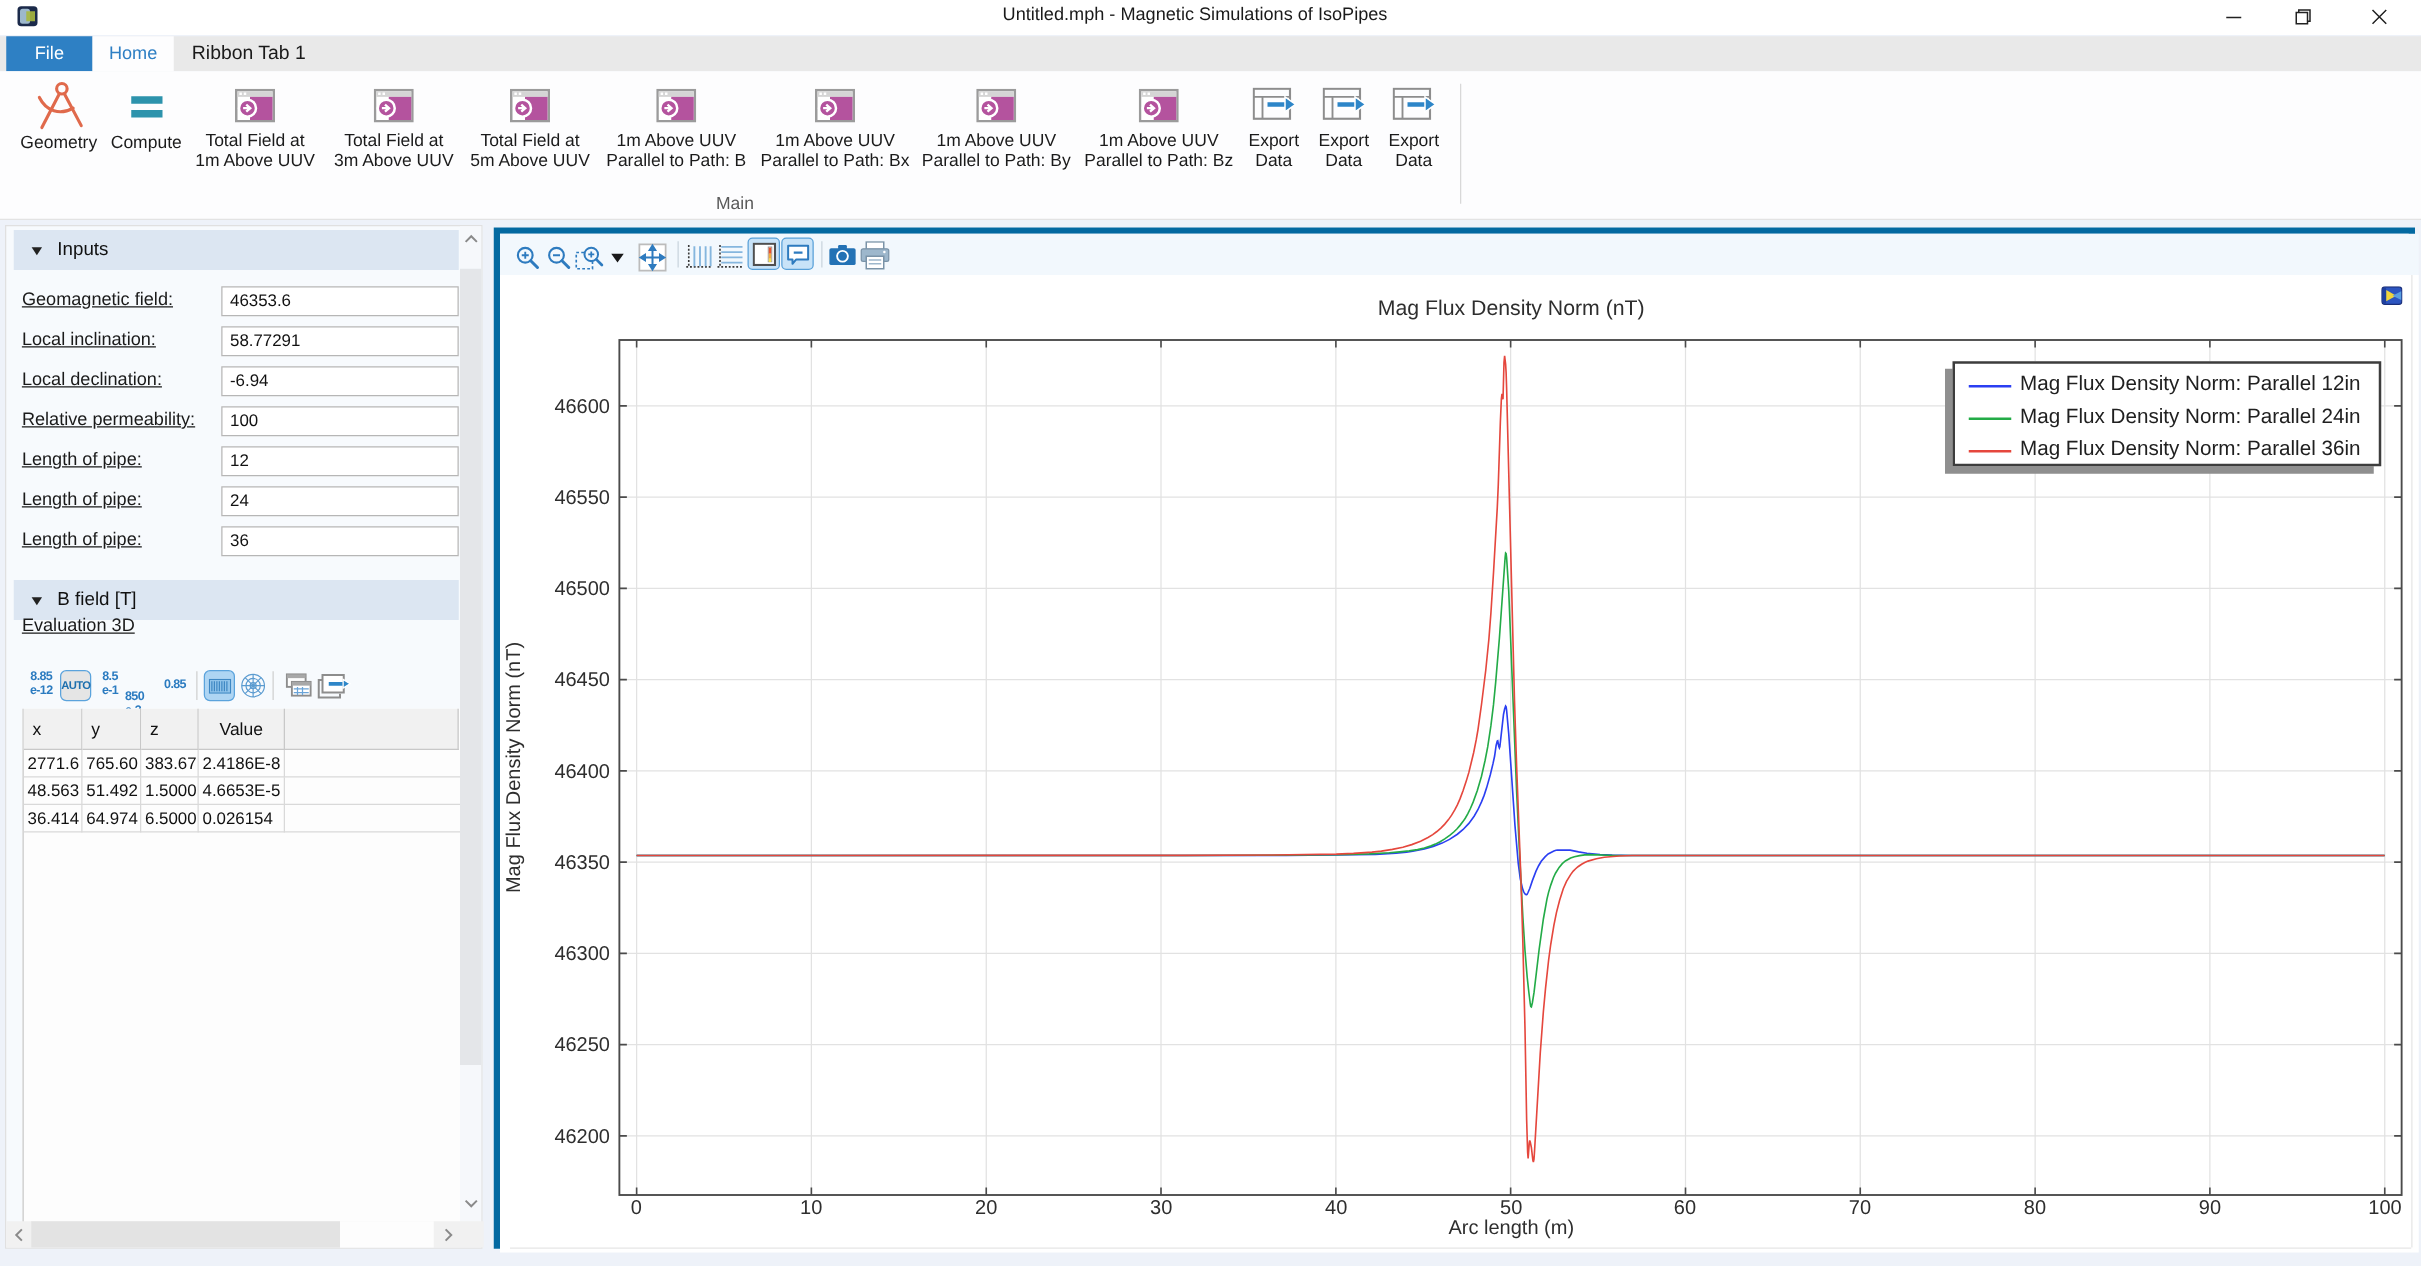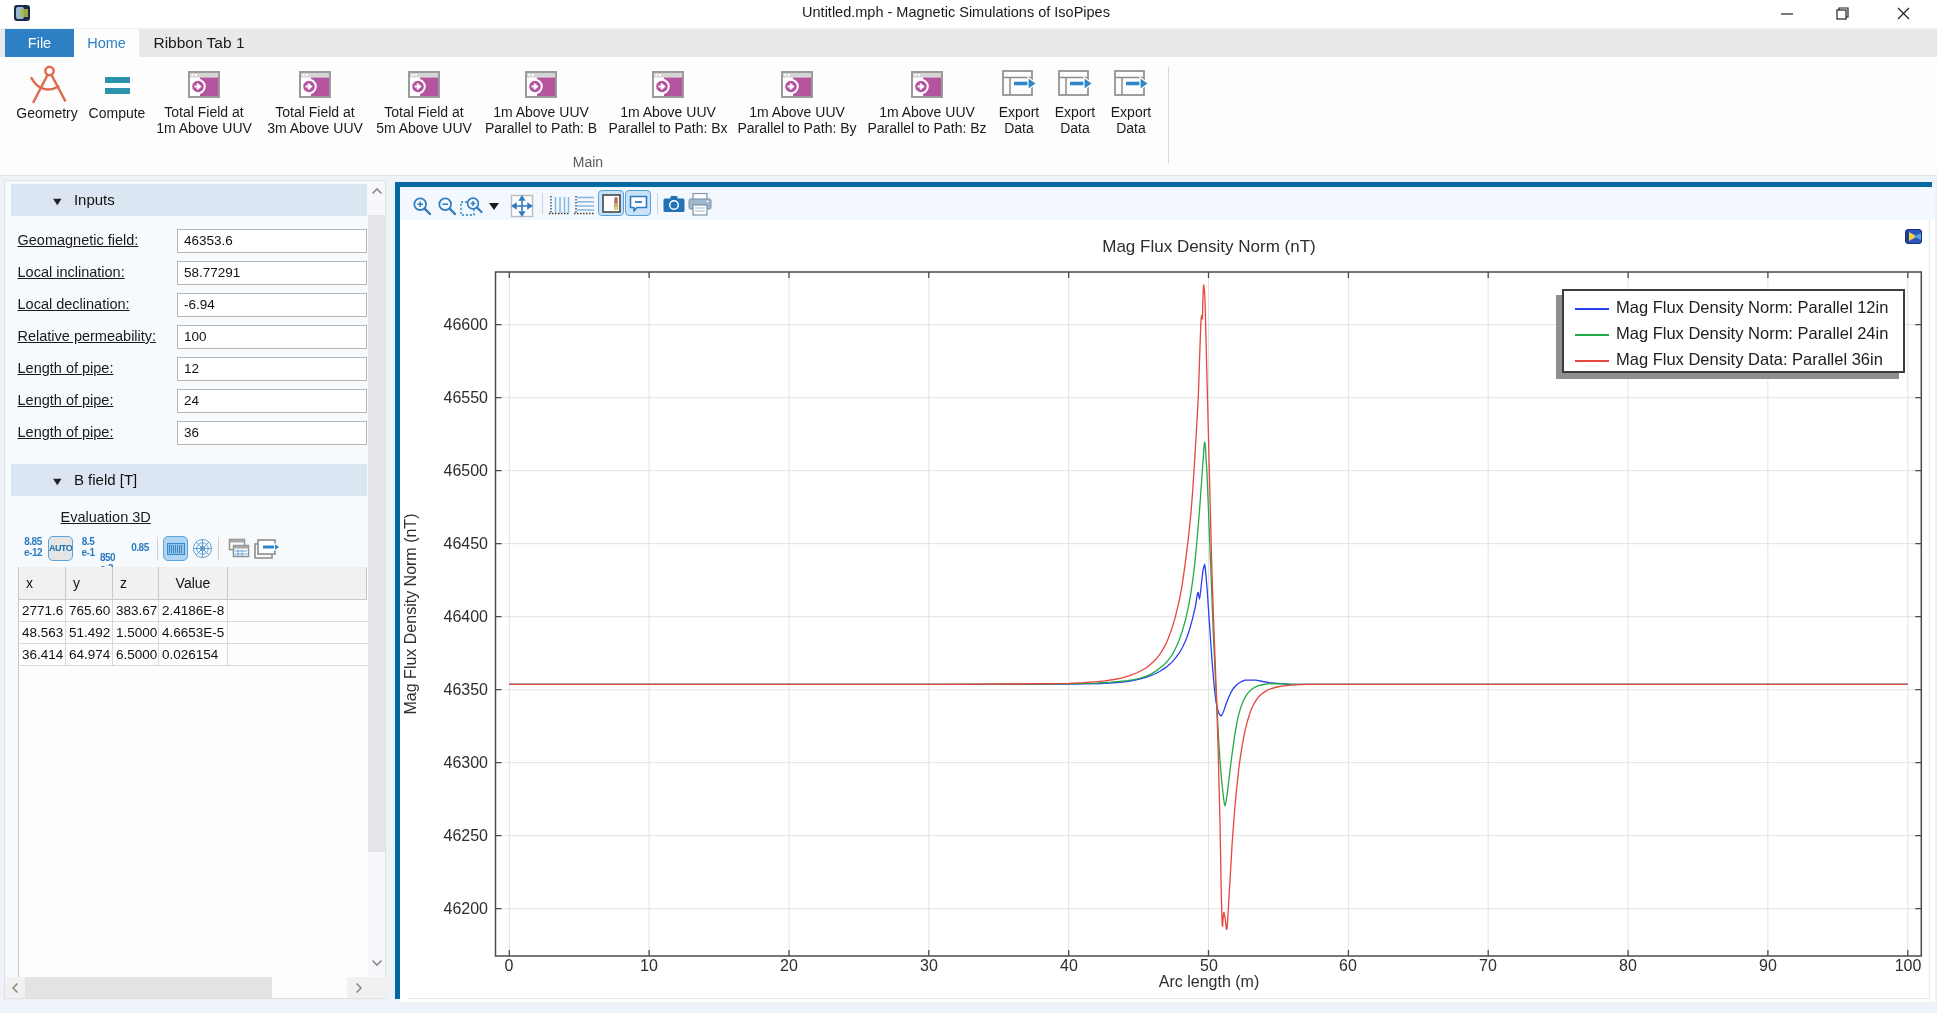--- a/index.html
+++ b/index.html
@@ -31,21 +31,21 @@
   border-bottom:1px solid #e3e3e3; }
 .rlabel { position:absolute; top:47px; width:160px; text-align:center; font-size:14px;
   color:#1b1b1b; line-height:16px; }
 #mainlbl { left:8px; top:154px; width:1160px; text-align:center; font-size:14px; color:#5a5a5a; }
 #rsep { left:1168px; top:10px; width:1px; height:95px; background:#d8d8d8; }
 
 
 #lpanel { left:4px; top:180px; width:382px; height:819px; background:#f7fafd;
   border:1px solid #e0e0e0; }
 .sechdr { position:absolute; left:6px; width:356px; height:32px; background:#dce6f2;
-  font-size:15px; color:#111; line-height:32px;padding-left:28px; }
+  font-size:15px; color:#111; line-height:32px; }
 .sechdr .tri { display:inline-block; margin:0 11px 0 13px; font-size:11px; color:#222;
   transform:scaleX(1.3); }
 .flabel { position:absolute; left:12.5px; font-size:14.5px; color:#1a1a1a;text-decoration:underline; }
 .finput { position:absolute; left:172px; width:190px; height:24px; background:#fff;
   border:1px solid #b6b6b6; font-size:13.5px; color:#111; line-height:22px; padding-left:6px; }
 
 
 #etable { position:absolute; left:13px; top:386px; width:352px; height:411px;
   background:#fdfdfd; border-left:1px solid #c8c8c8; border-right:1px solid #c8c8c8; }
 .th { position:absolute; top:0; height:33px; background:#f1f1f1; font-size:14px; color:#111;
@@ -229,21 +229,21 @@
 <div class="flabel" style="top:147px">Relative permeability:</div>
 <div class="finput" style="top:144px">100</div>
 <div class="flabel" style="top:179px">Length of pipe:</div>
 <div class="finput" style="top:176px">12</div>
 <div class="flabel" style="top:211px">Length of pipe:</div>
 <div class="finput" style="top:208px">24</div>
 <div class="flabel" style="top:243px">Length of pipe:</div>
 <div class="finput" style="top:240px">36</div>
       </div>
     <div class="sechdr" style="top:283px;"><span class="tri">▼</span>B field [T]</div>
-    <div class="flabel" style="top:328px;margin-left:43px;">Evaluation 3D</div>
+    <div class="flabel" style="top:312px;">Evaluation 3D</div>
     <div id="evaltb">
         <div class="abs" style="left:15px;top:356px;width:26px;text-align:center;
 font-size:10px;font-weight:bold;color:#2b7bc0;line-height:10.5px;letter-spacing:-0.5px">8.85<br>e-12</div>
 <div class="abs" style="left:43px;top:355px;width:25px;height:25px;background:#e5e5e5;
 border:1.5px solid #5ba3dc;border-radius:5px;font-size:9px;font-weight:bold;color:#1d6fae;
 text-align:center;line-height:22px;letter-spacing:-0.5px">AUTO</div>
 <div class="abs" style="left:70px;top:356px;width:26px;text-align:center;
 font-size:10px;font-weight:bold;color:#2b7bc0;line-height:10.5px;letter-spacing:-0.5px">8.5<br>e-1</div>
 <div class="abs" style="left:95px;top:372px;width:26px;
 font-size:10px;font-weight:bold;color:#2b7bc0;line-height:10.5px;letter-spacing:-0.5px">850<br>e-3</div>
@@ -426,21 +426,21 @@
         <div class="lrow" style="top:5px;">
             <div class="lline" style="background:#2b3ff2;"></div>
             <div class="ltext">Mag Flux Density Norm: Parallel 12in</div>
           </div>
         <div class="lrow" style="top:31px;">
             <div class="lline" style="background:#23ab47;"></div>
             <div class="ltext">Mag Flux Density Norm: Parallel 24in</div>
           </div>
         <div class="lrow" style="top:57px;">
             <div class="lline" style="background:#e5473d;"></div>
-            <div class="ltext">Mag Flux Density Data: Parallel 36in</div>
+            <div class="ltext">Mag Flux Density Norm: Parallel 36in</div>
           </div>
       </div>
       <svg id="miniicon" style="position:absolute;left:1505px;top:9px" width="17" height="15" viewBox="0 0 17 15">
 <rect x="0.5" y="0.5" width="16" height="14" rx="2.5" fill="#2c55c0" stroke="#1a2f78" stroke-width="1"></rect>
 <rect x="1" y="1" width="3" height="13" rx="1.5" fill="#1e3f9e"></rect>
 <path d="M4 3 L12 7.5 L4 12 Z" fill="#f0d43c"></path>
 <path d="M9 7.5 L16 4 V11 Z" fill="#5a9fe0"></path>
 </svg>
     </div>
   </div>

